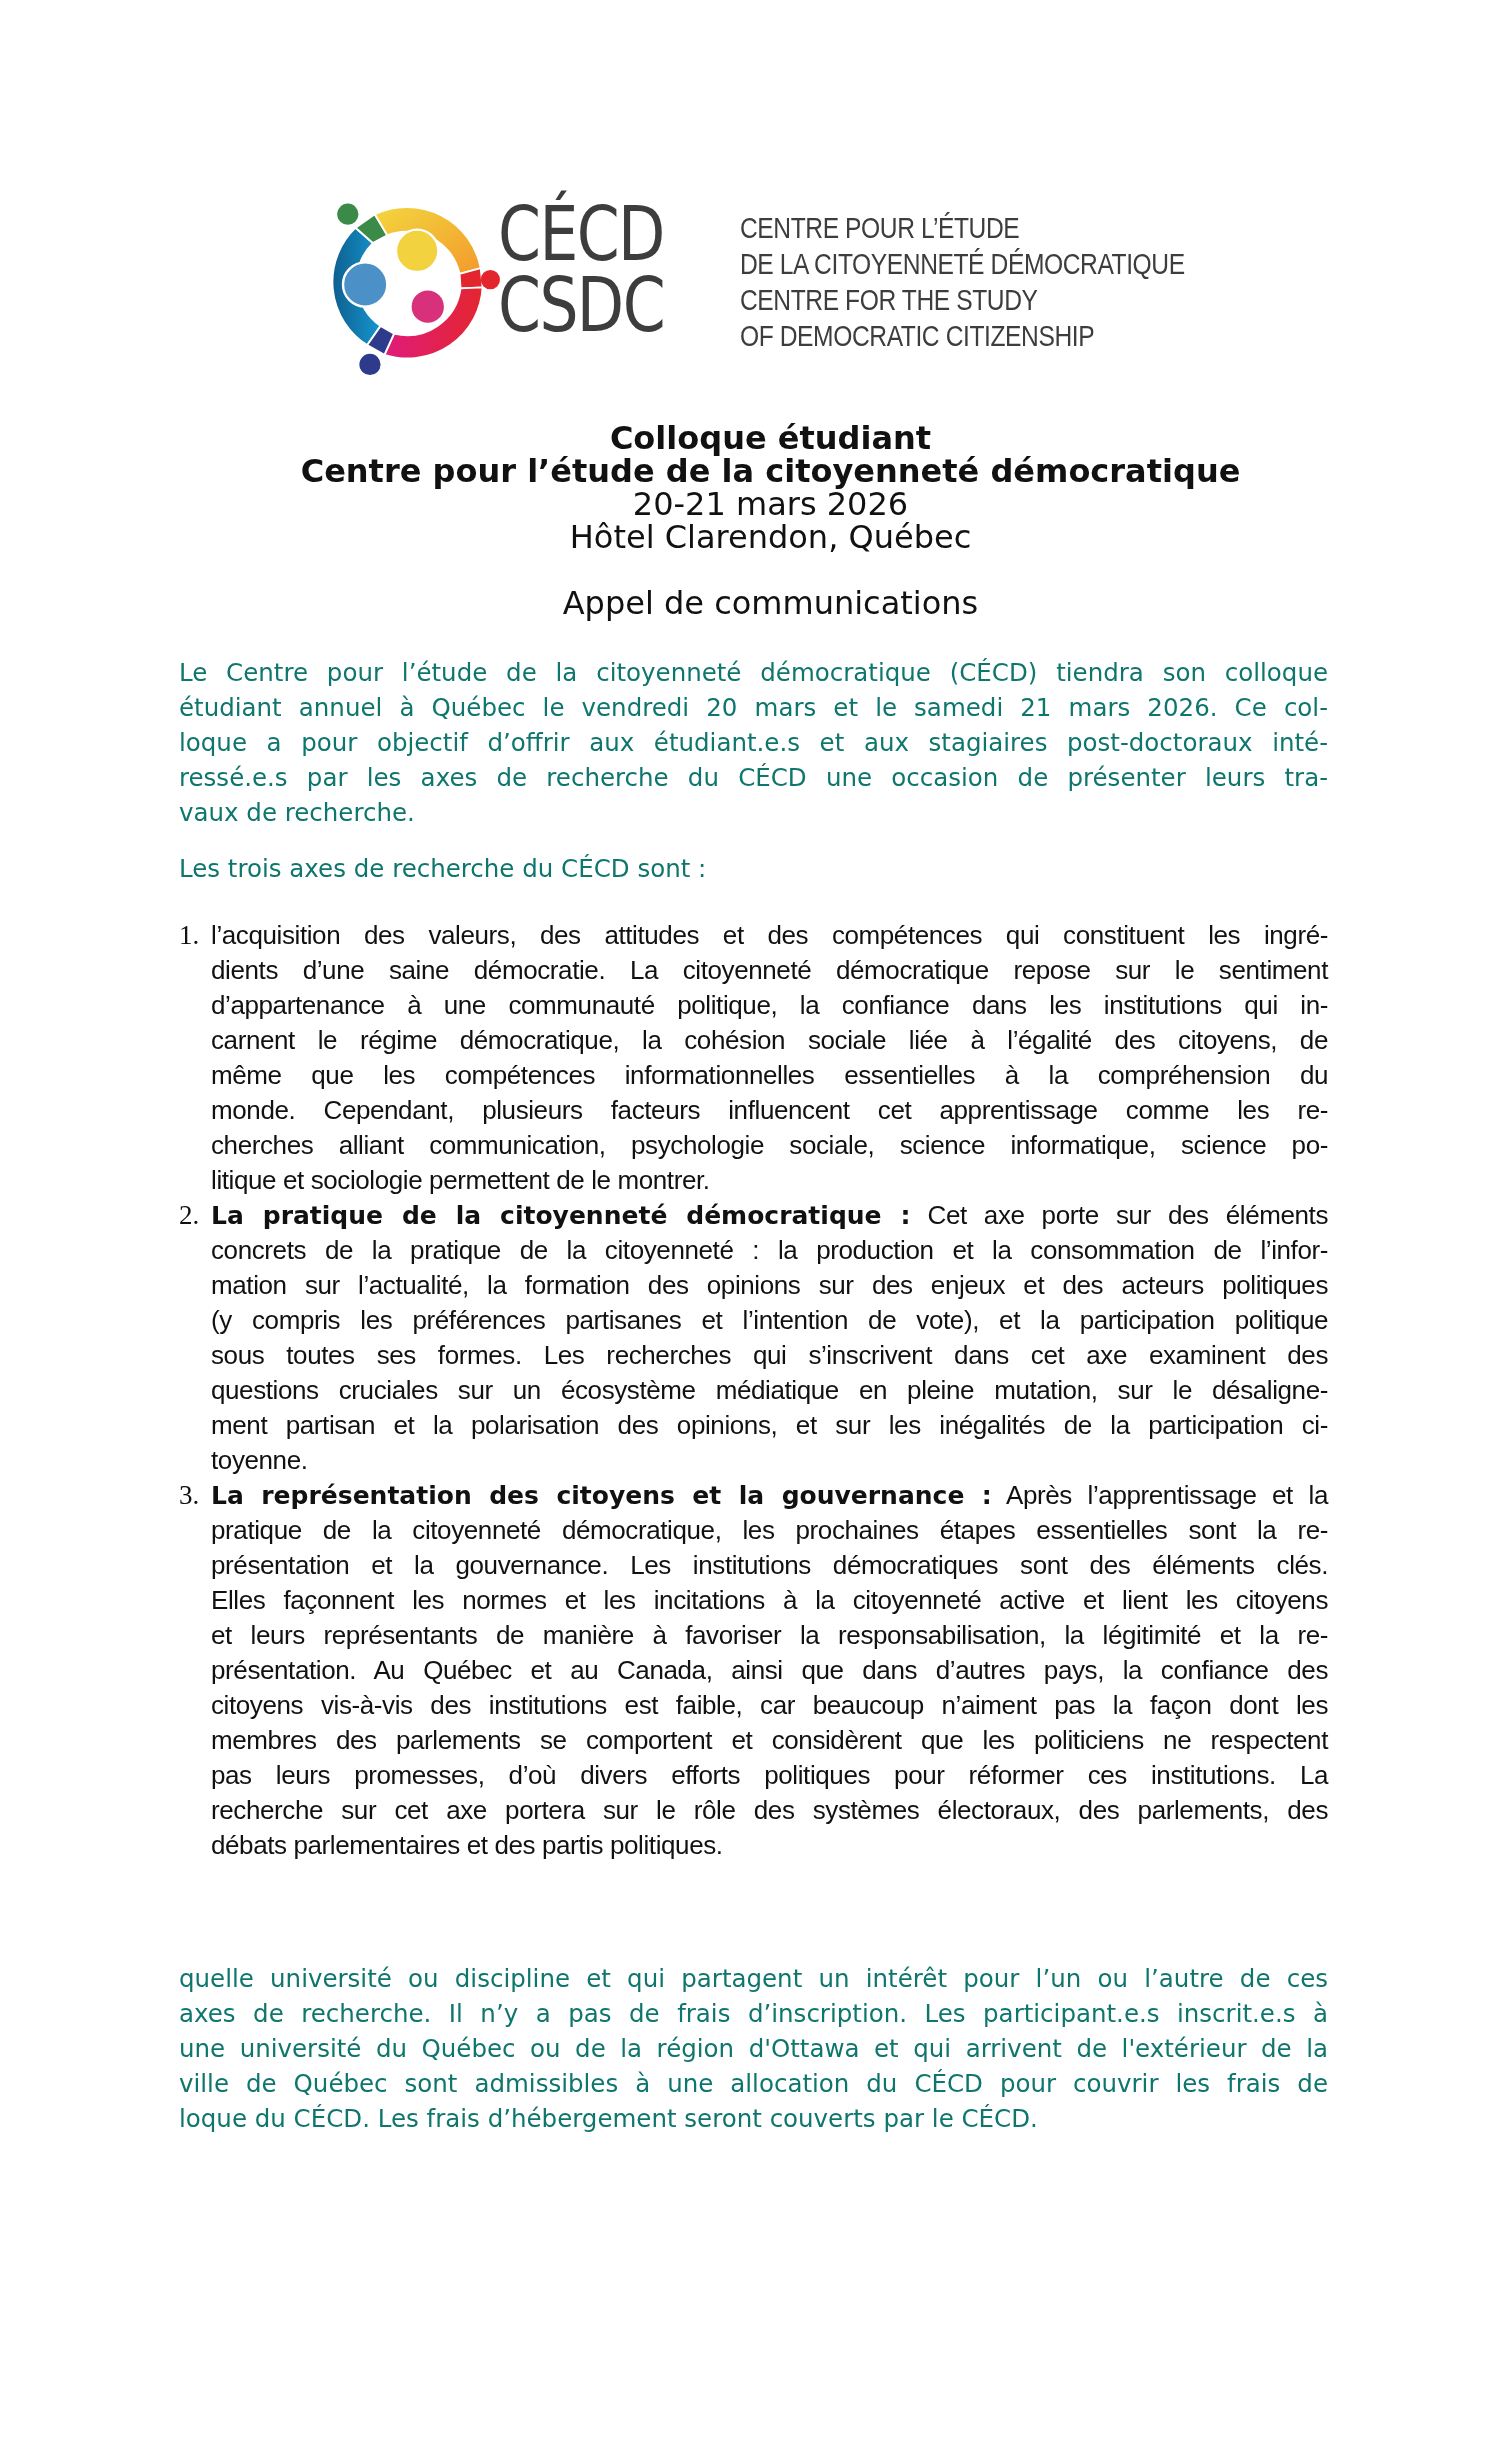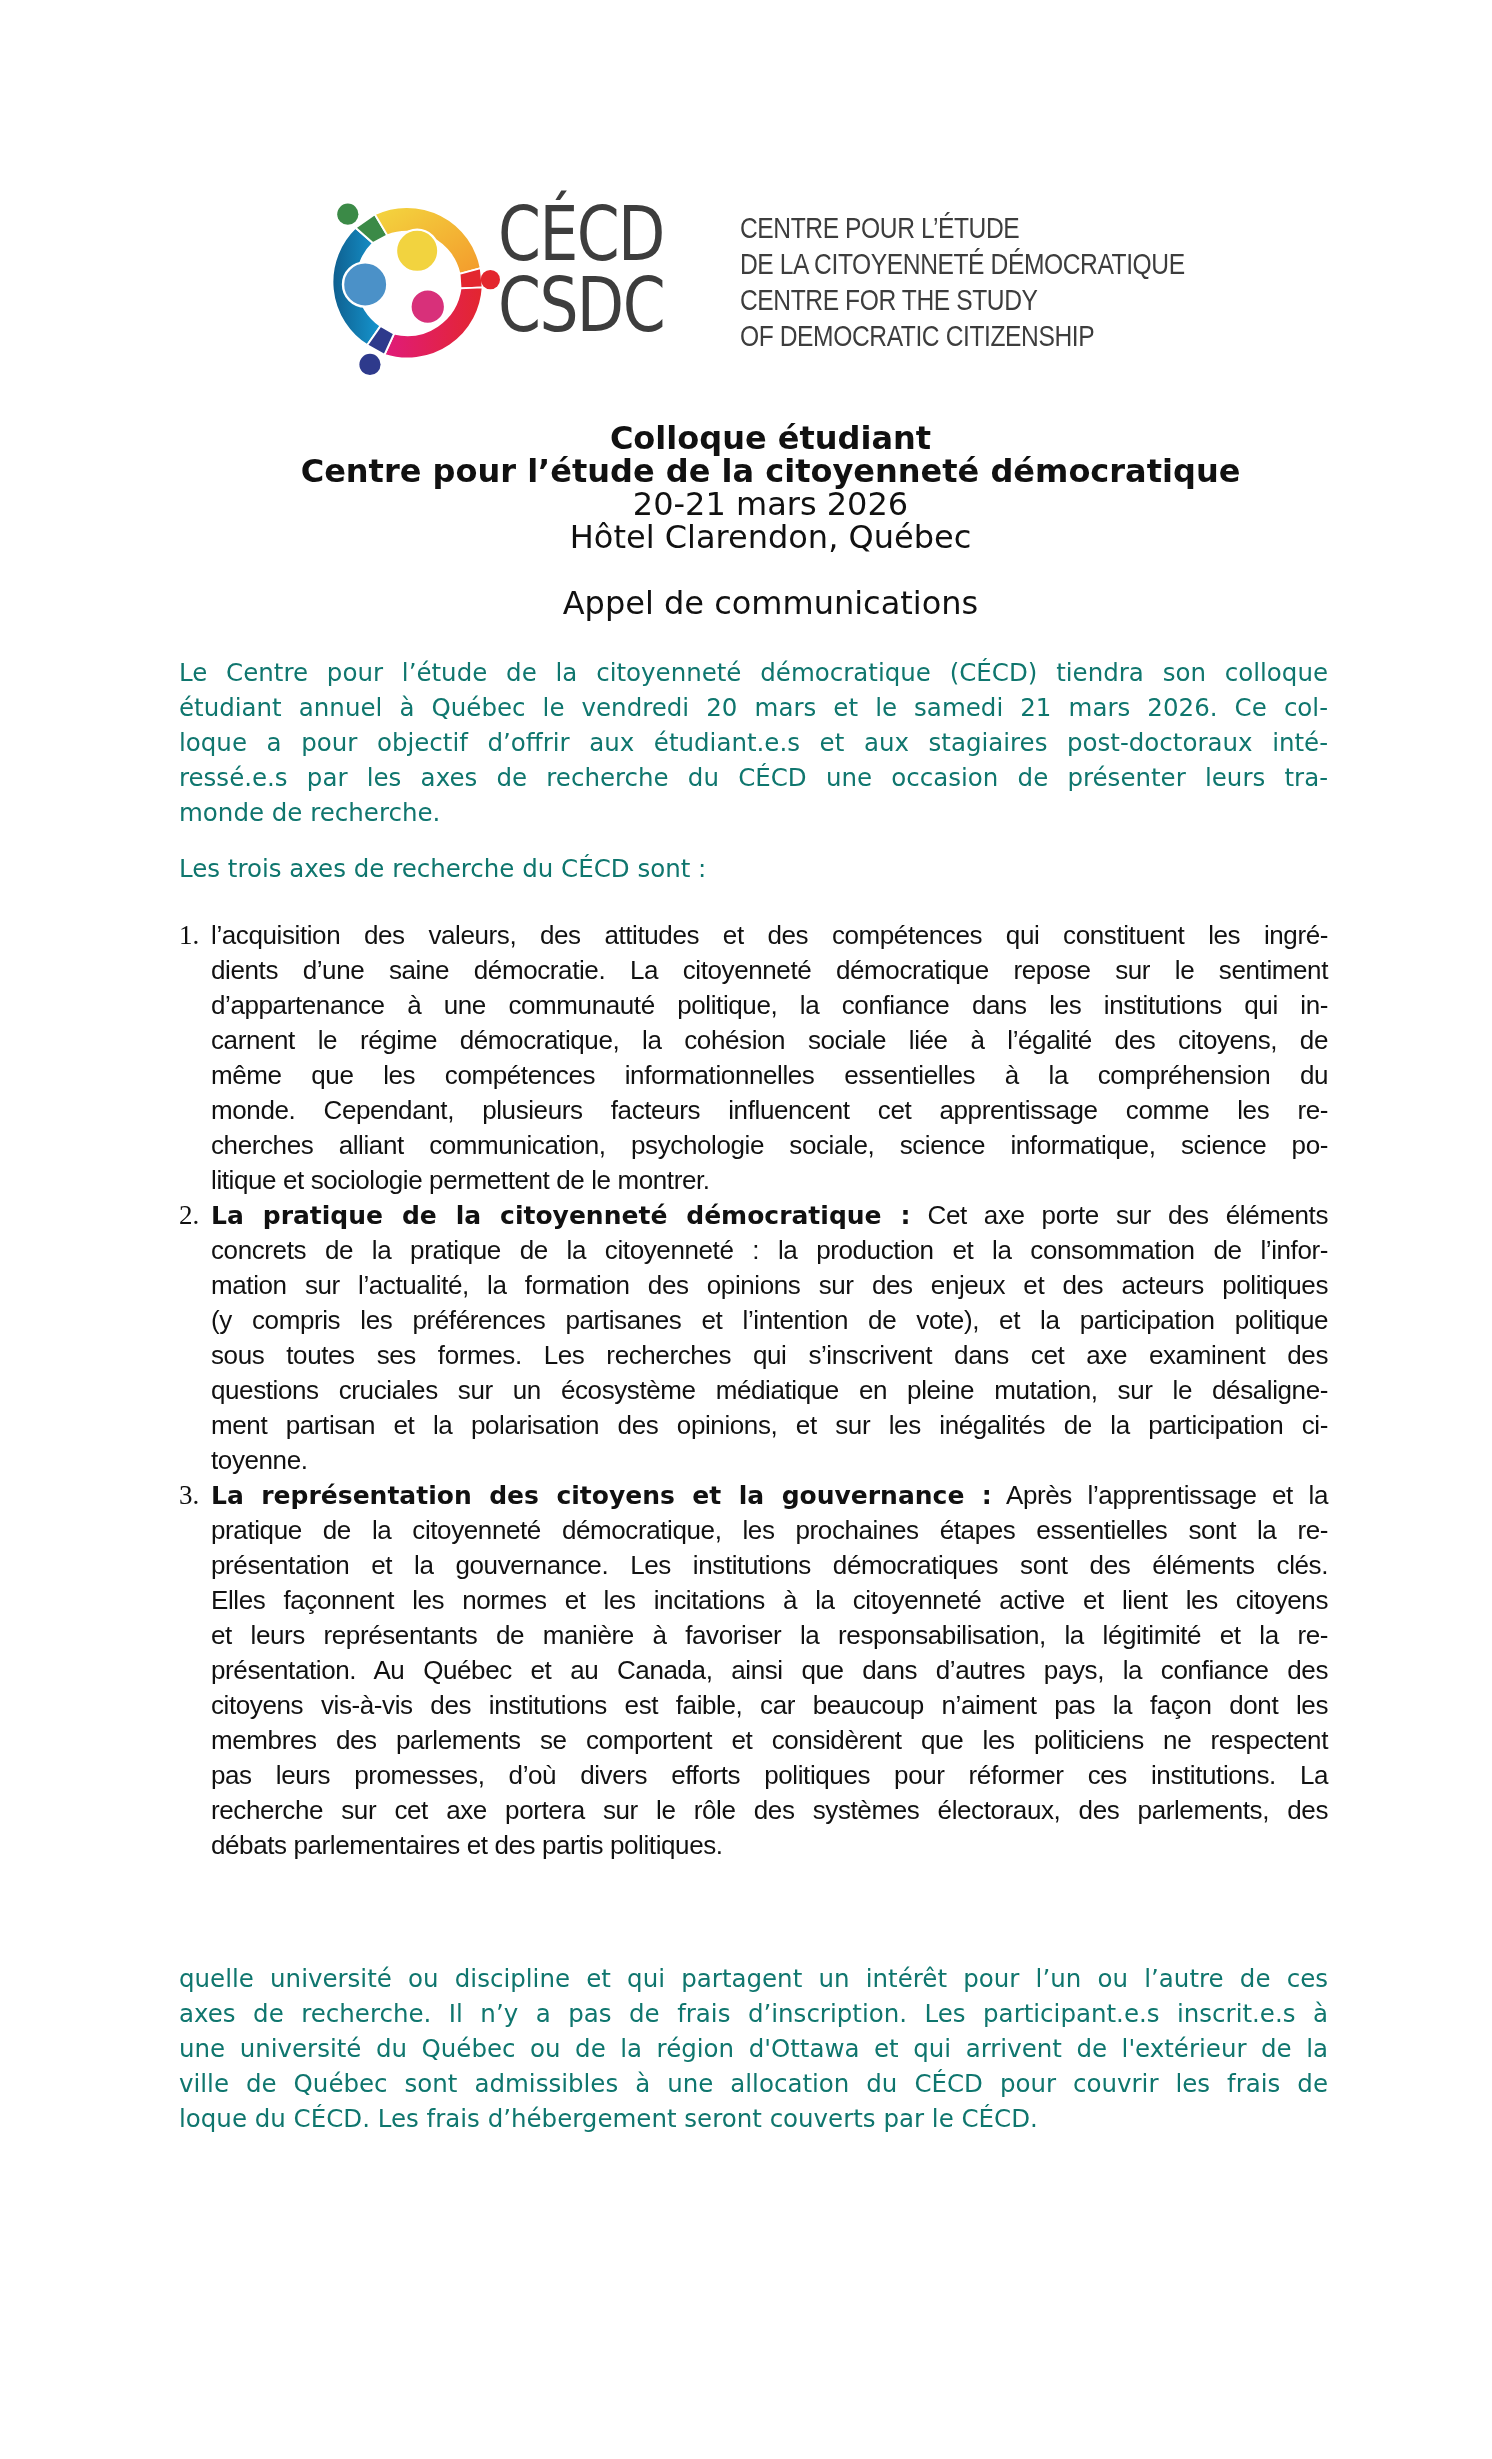--- a/index.html
+++ b/index.html
@@ -92,21 +92,21 @@
     <div>Hôtel Clarendon, Québec</div>
     <div class="spacer"></div>
     <div>Appel de communications</div>
   </div>
 
   <div class="para" style="top:654px;">
     <span class="ln">Le Centre pour l’étude de la citoyenneté démocratique (CÉCD) tiendra son colloque</span>
     <span class="ln">étudiant annuel à Québec le vendredi 20 mars et le samedi 21 mars 2026. Ce col-</span>
     <span class="ln">loque a pour objectif d’offrir aux étudiant.e.s et aux stagiaires post-doctoraux inté-</span>
     <span class="ln">ressé.e.s par les axes de recherche du CÉCD une occasion de présenter leurs tra-</span>
-    <span class="ln last">monde de recherche.</span>
+    <span class="ln last">vaux de recherche.</span>
   </div>
 
   <div class="para" style="top:850px;">
     <span class="ln last">Les trois axes de recherche du CÉCD sont :</span>
   </div>
 
   <div class="list" style="top:917px;">
 
     <div class="item">
       <span class="num">1.</span>

